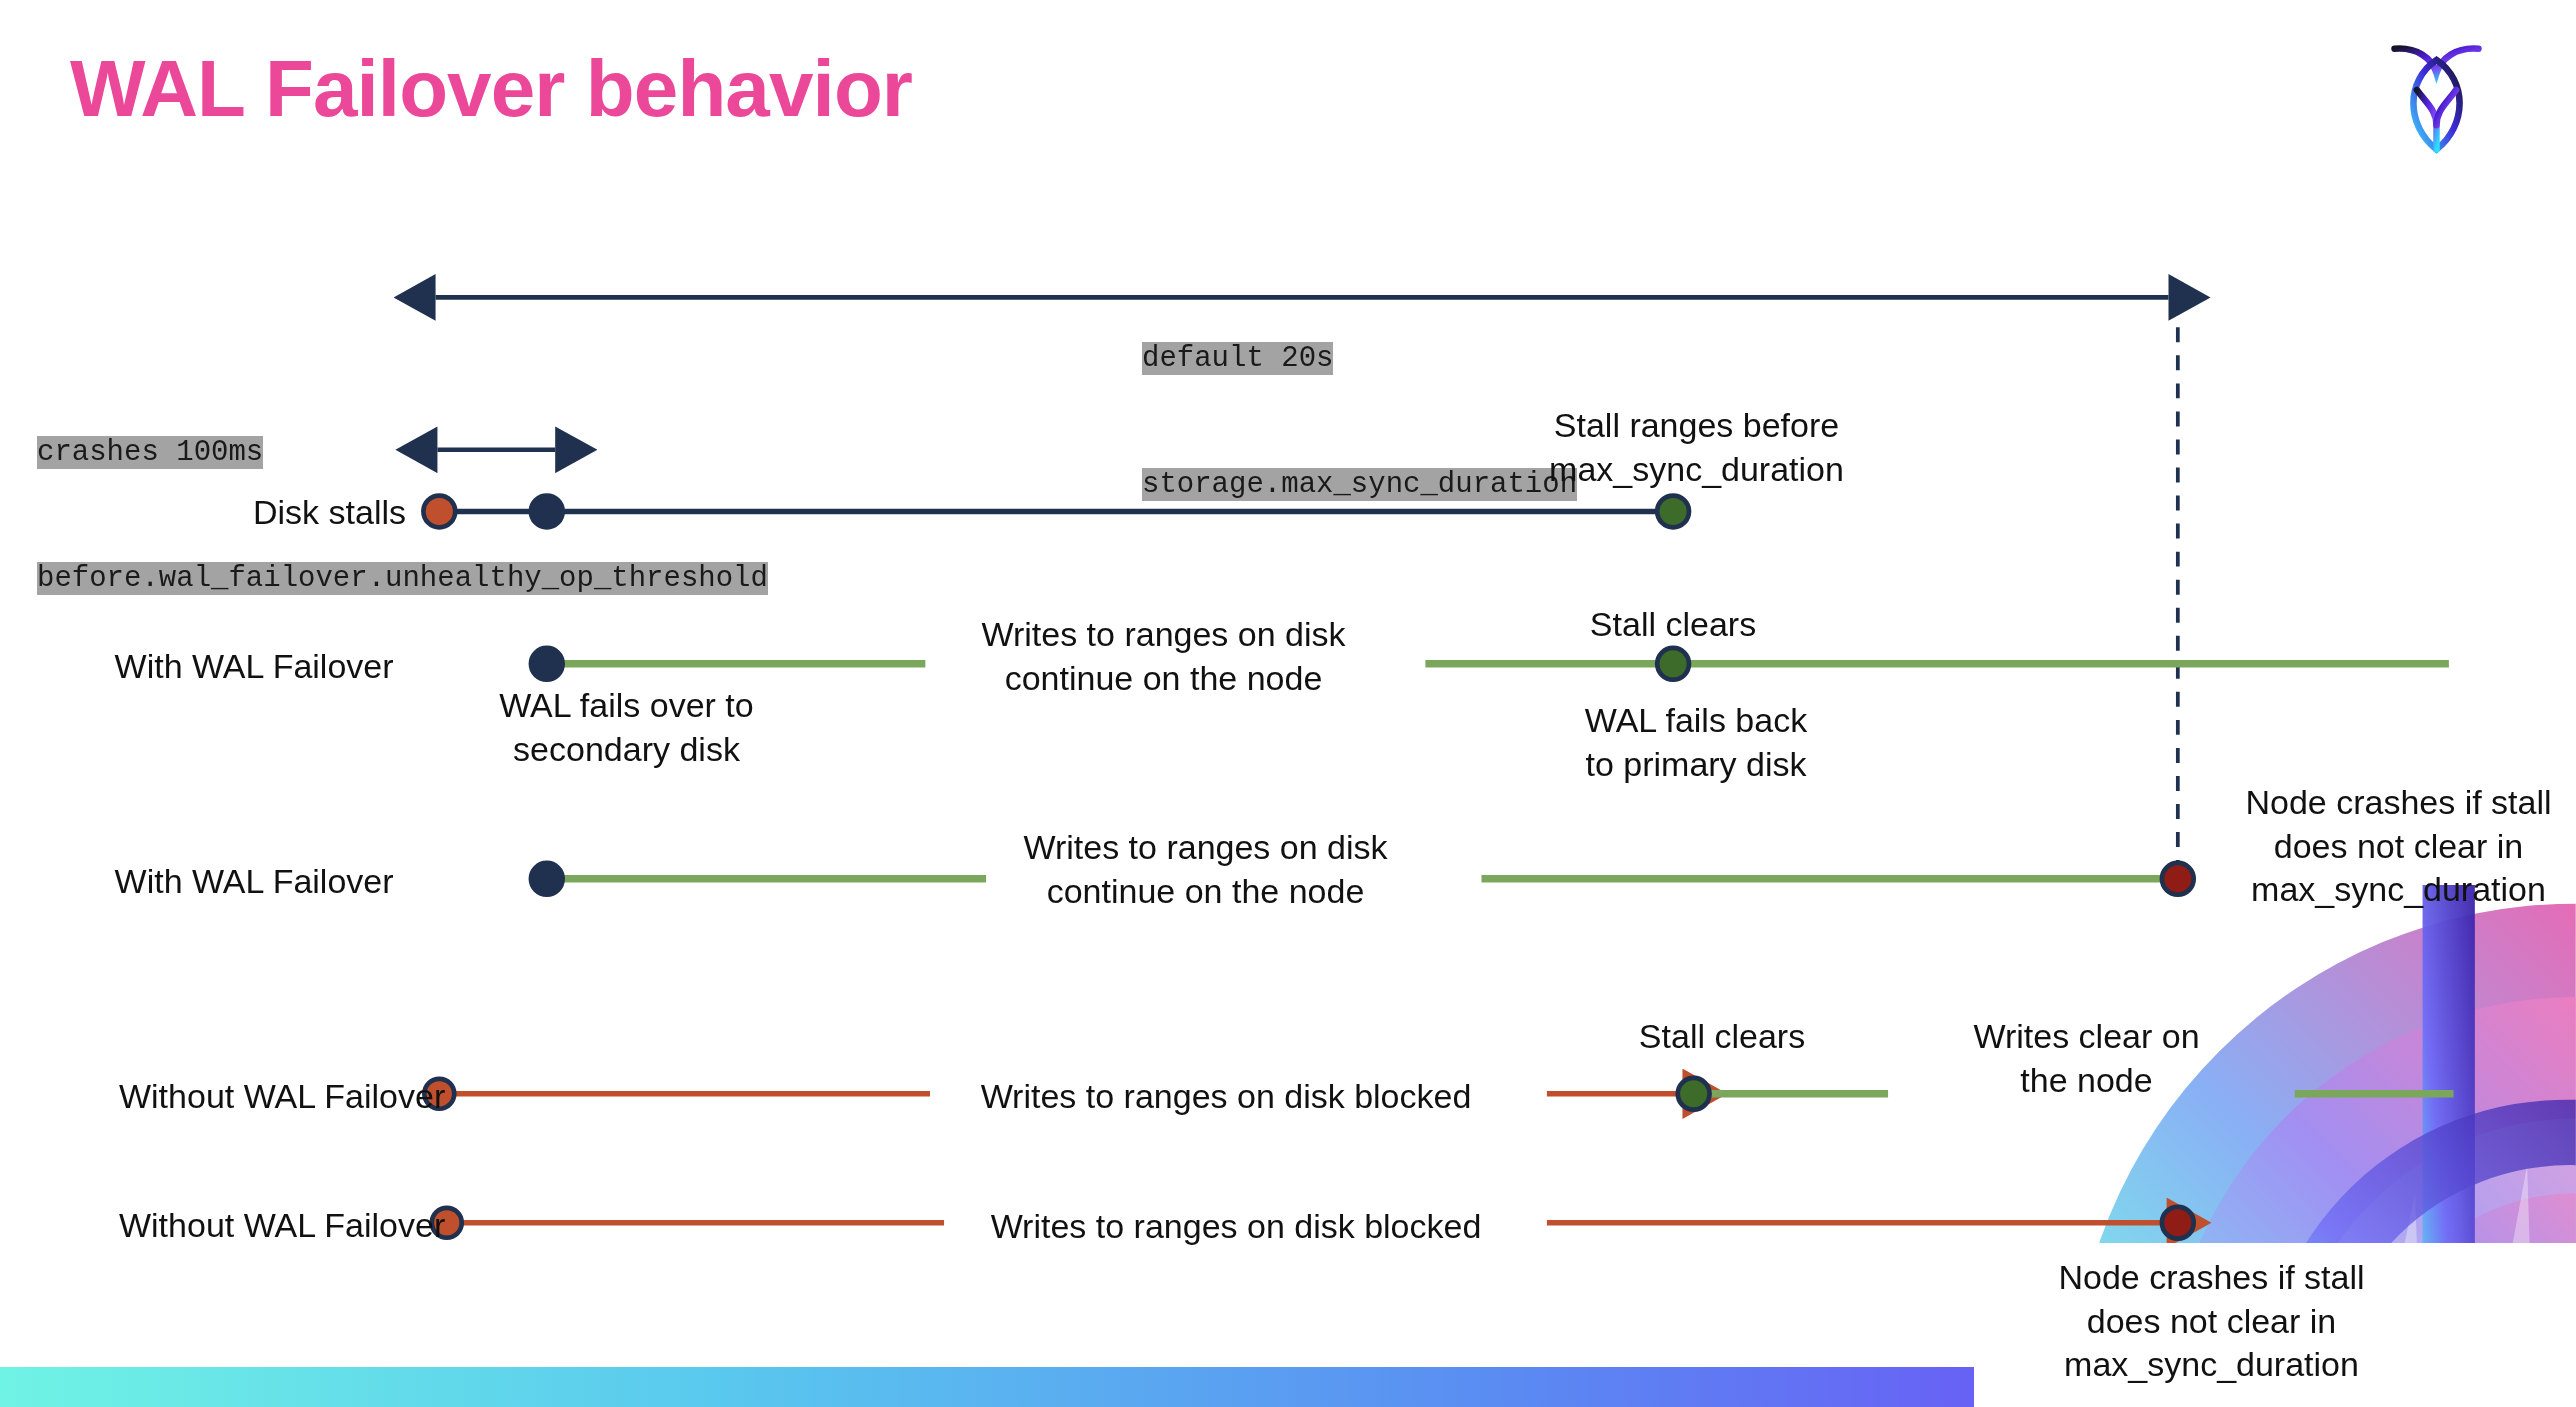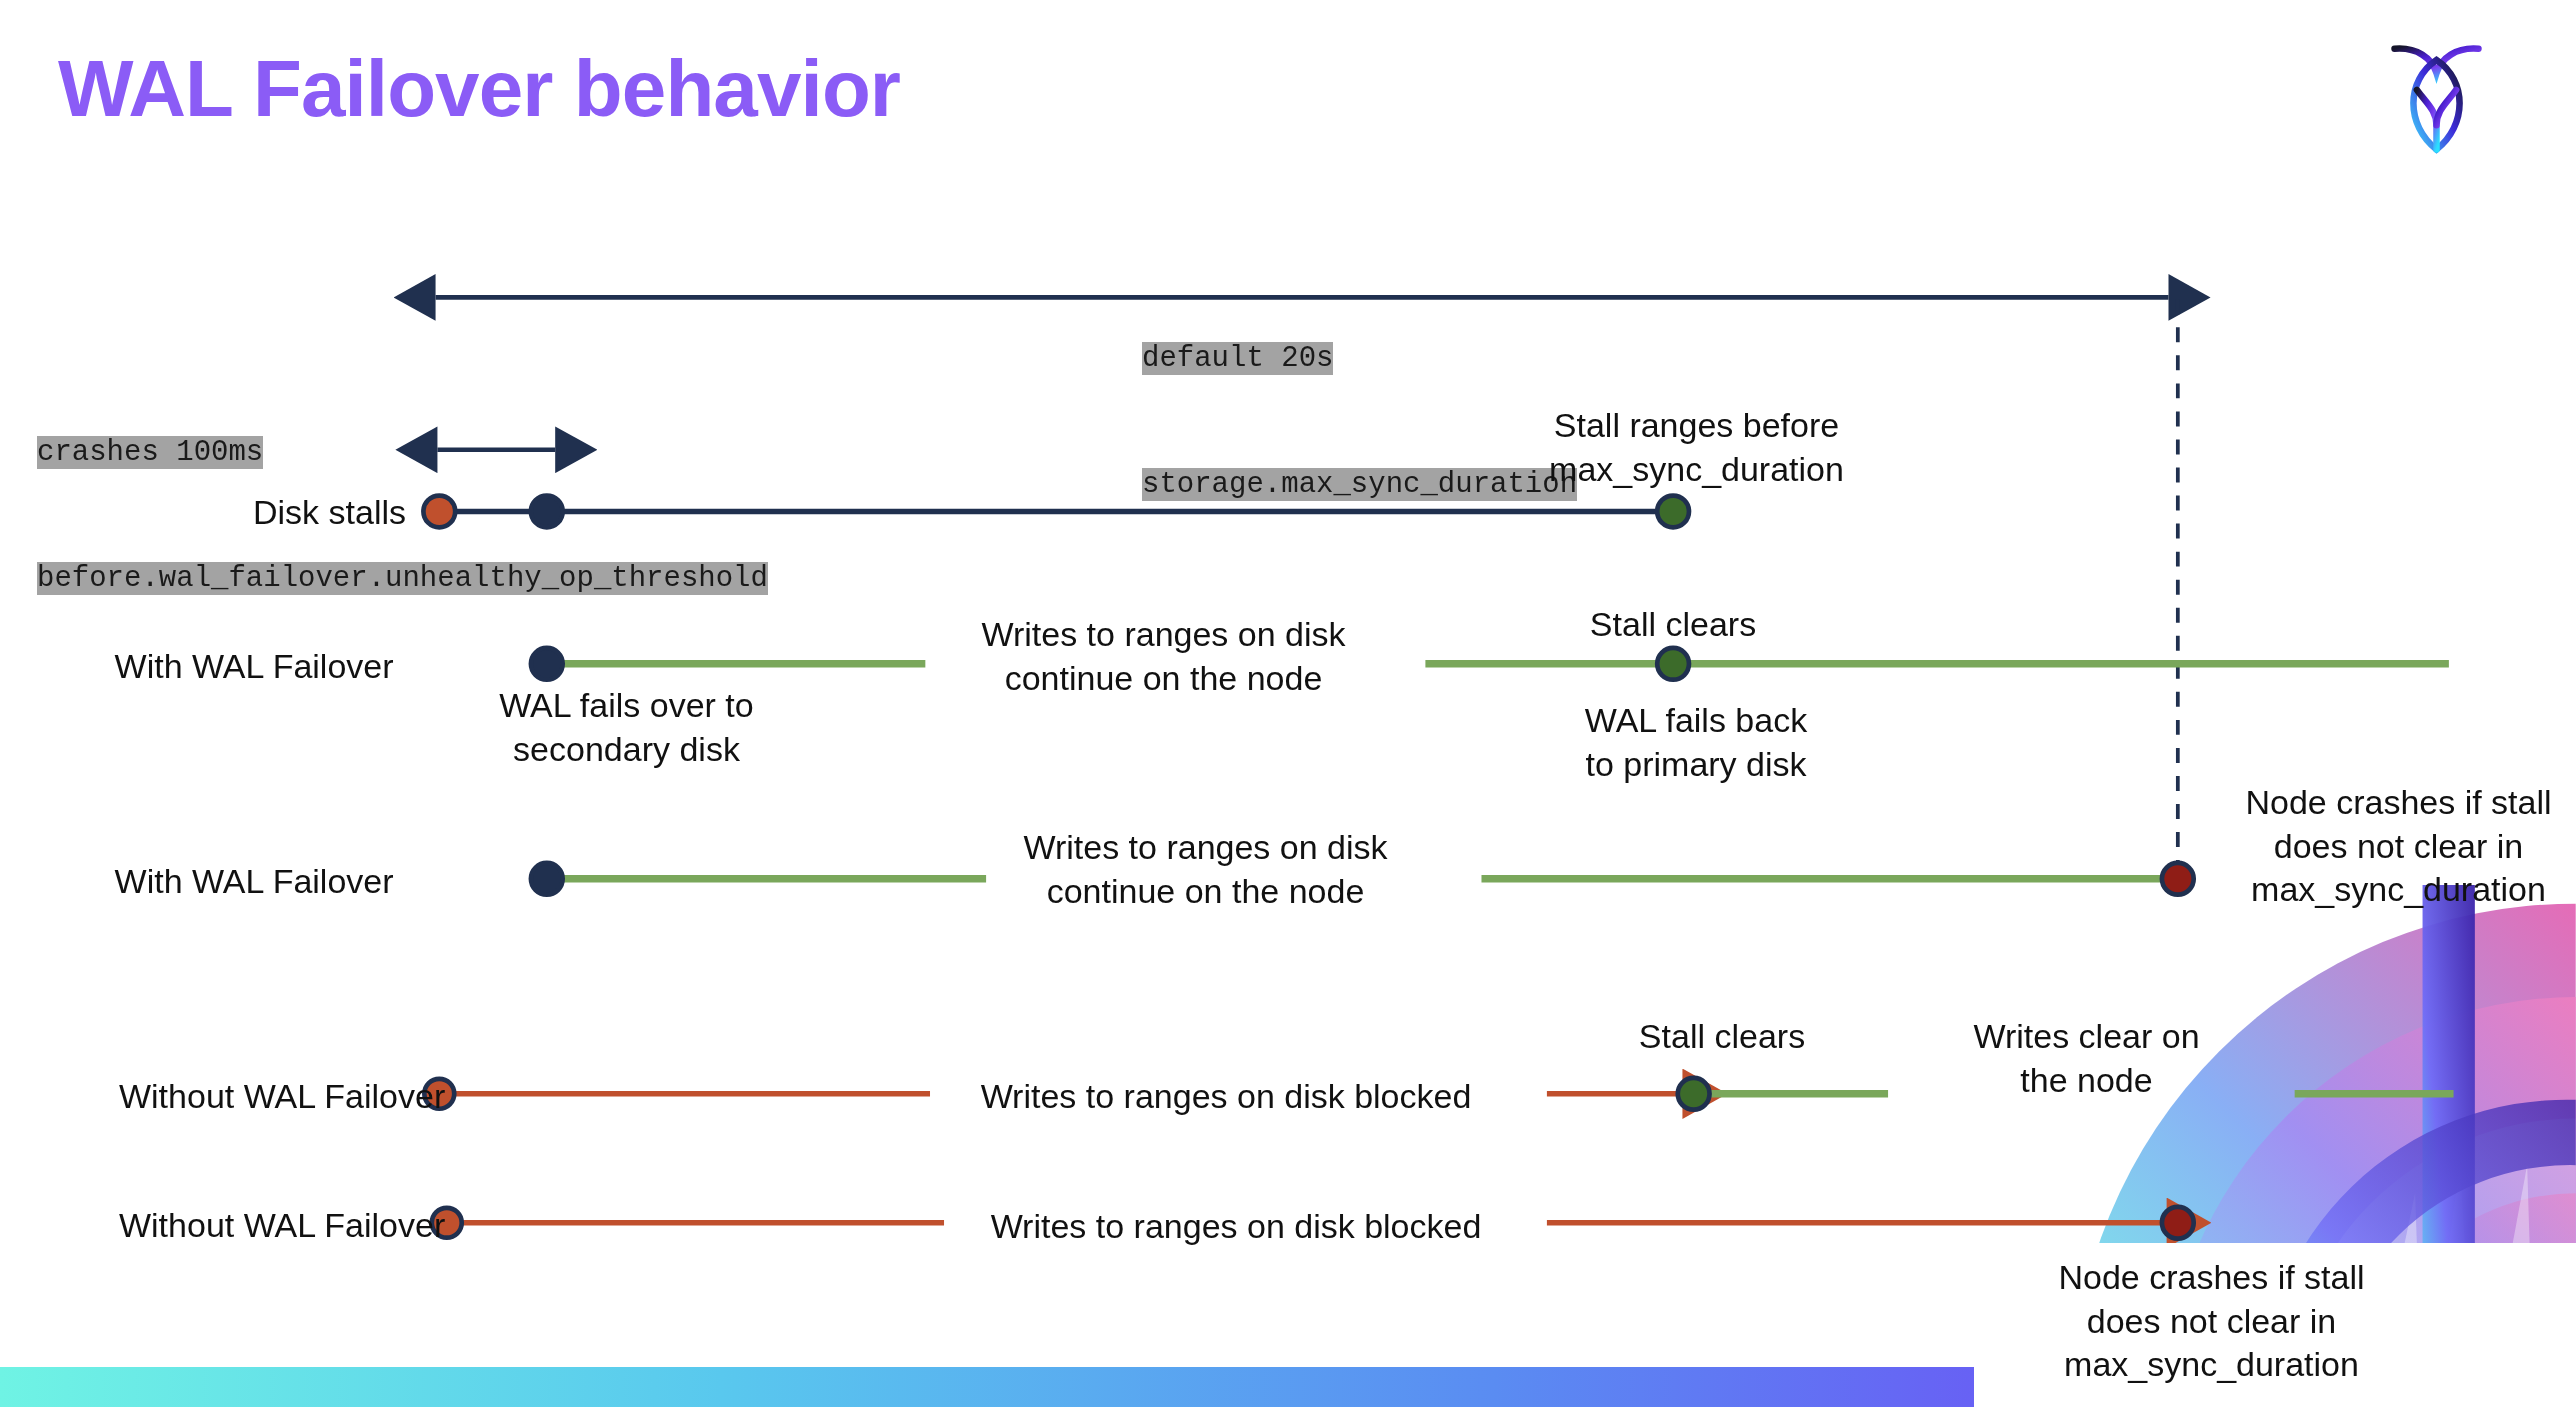--- a/index.html
+++ b/index.html
@@ -12,22 +12,22 @@
   }
   #slide{position:absolute;inset:0;overflow:hidden;}
 
   
   .art-wrap{position:absolute;right:0;bottom:0;width:673px;height:523px;overflow:hidden;pointer-events:none;}
   .bottom-bar{position:absolute;left:0;bottom:0;width:2576px;height:41px;
     background:linear-gradient(90deg,#6ff3e4 0%,#59c8ee 28%,#5a8cf2 58%,#6b55f5 82%,#7a4df7 100%);}
 
   
   .title{
-    position:absolute;left:58px;top:49px;
-    font-size:80px;font-weight:bold;color:#8b5cf6;
+    position:absolute;left:70px;top:49px;
+    font-size:80px;font-weight:bold;color:#ec4899;
     letter-spacing:-0.9px;line-height:1;
     font-family:"Liberation Sans", sans-serif;
   }
 
   
   .logo{position:absolute;left:2385px;top:32px;width:103px;height:125px;}
 
   
   .code{
     position:absolute;

